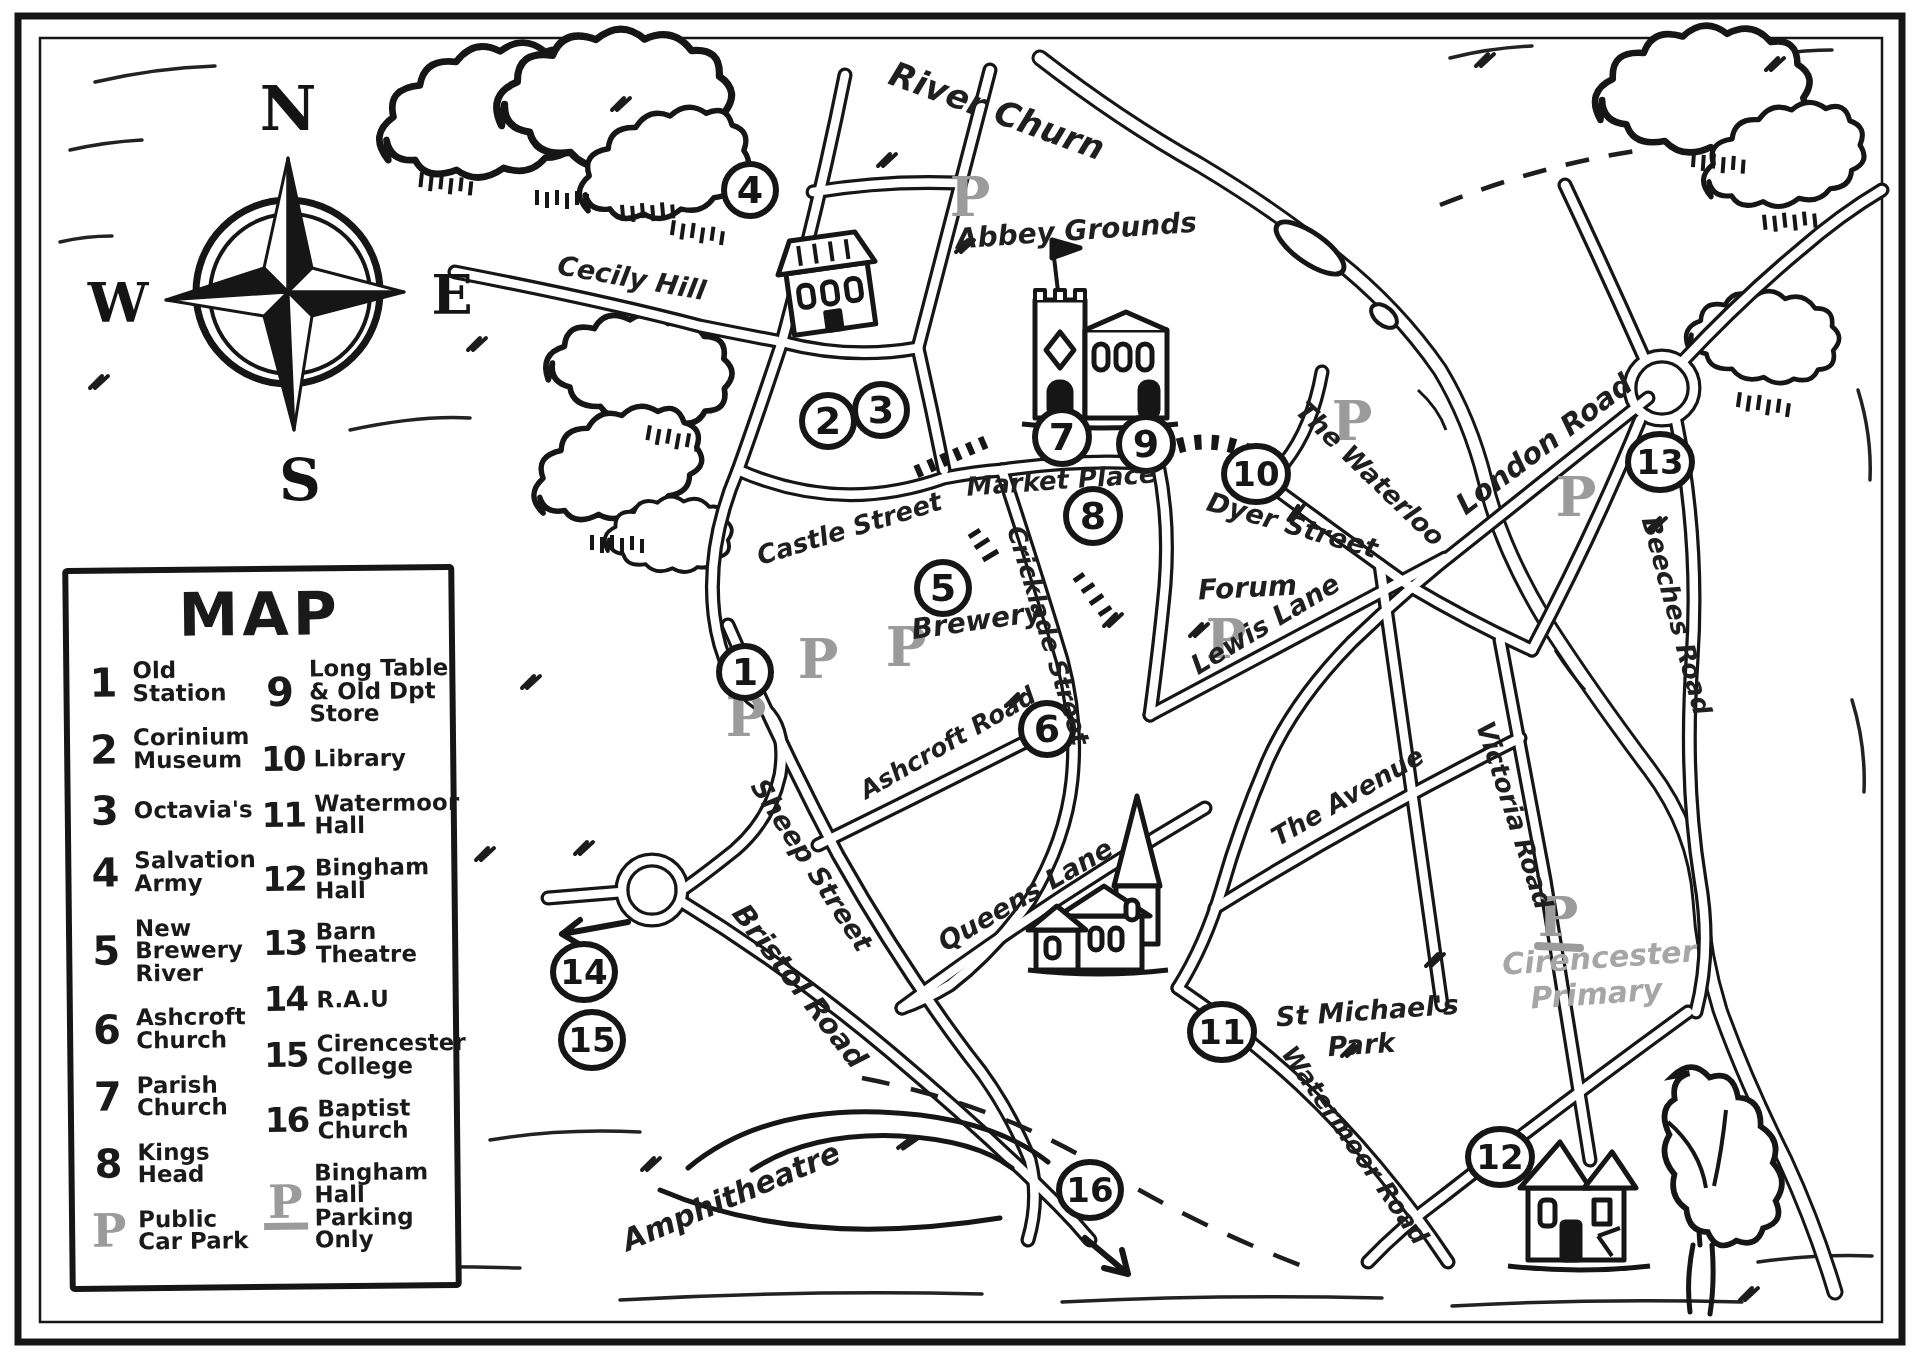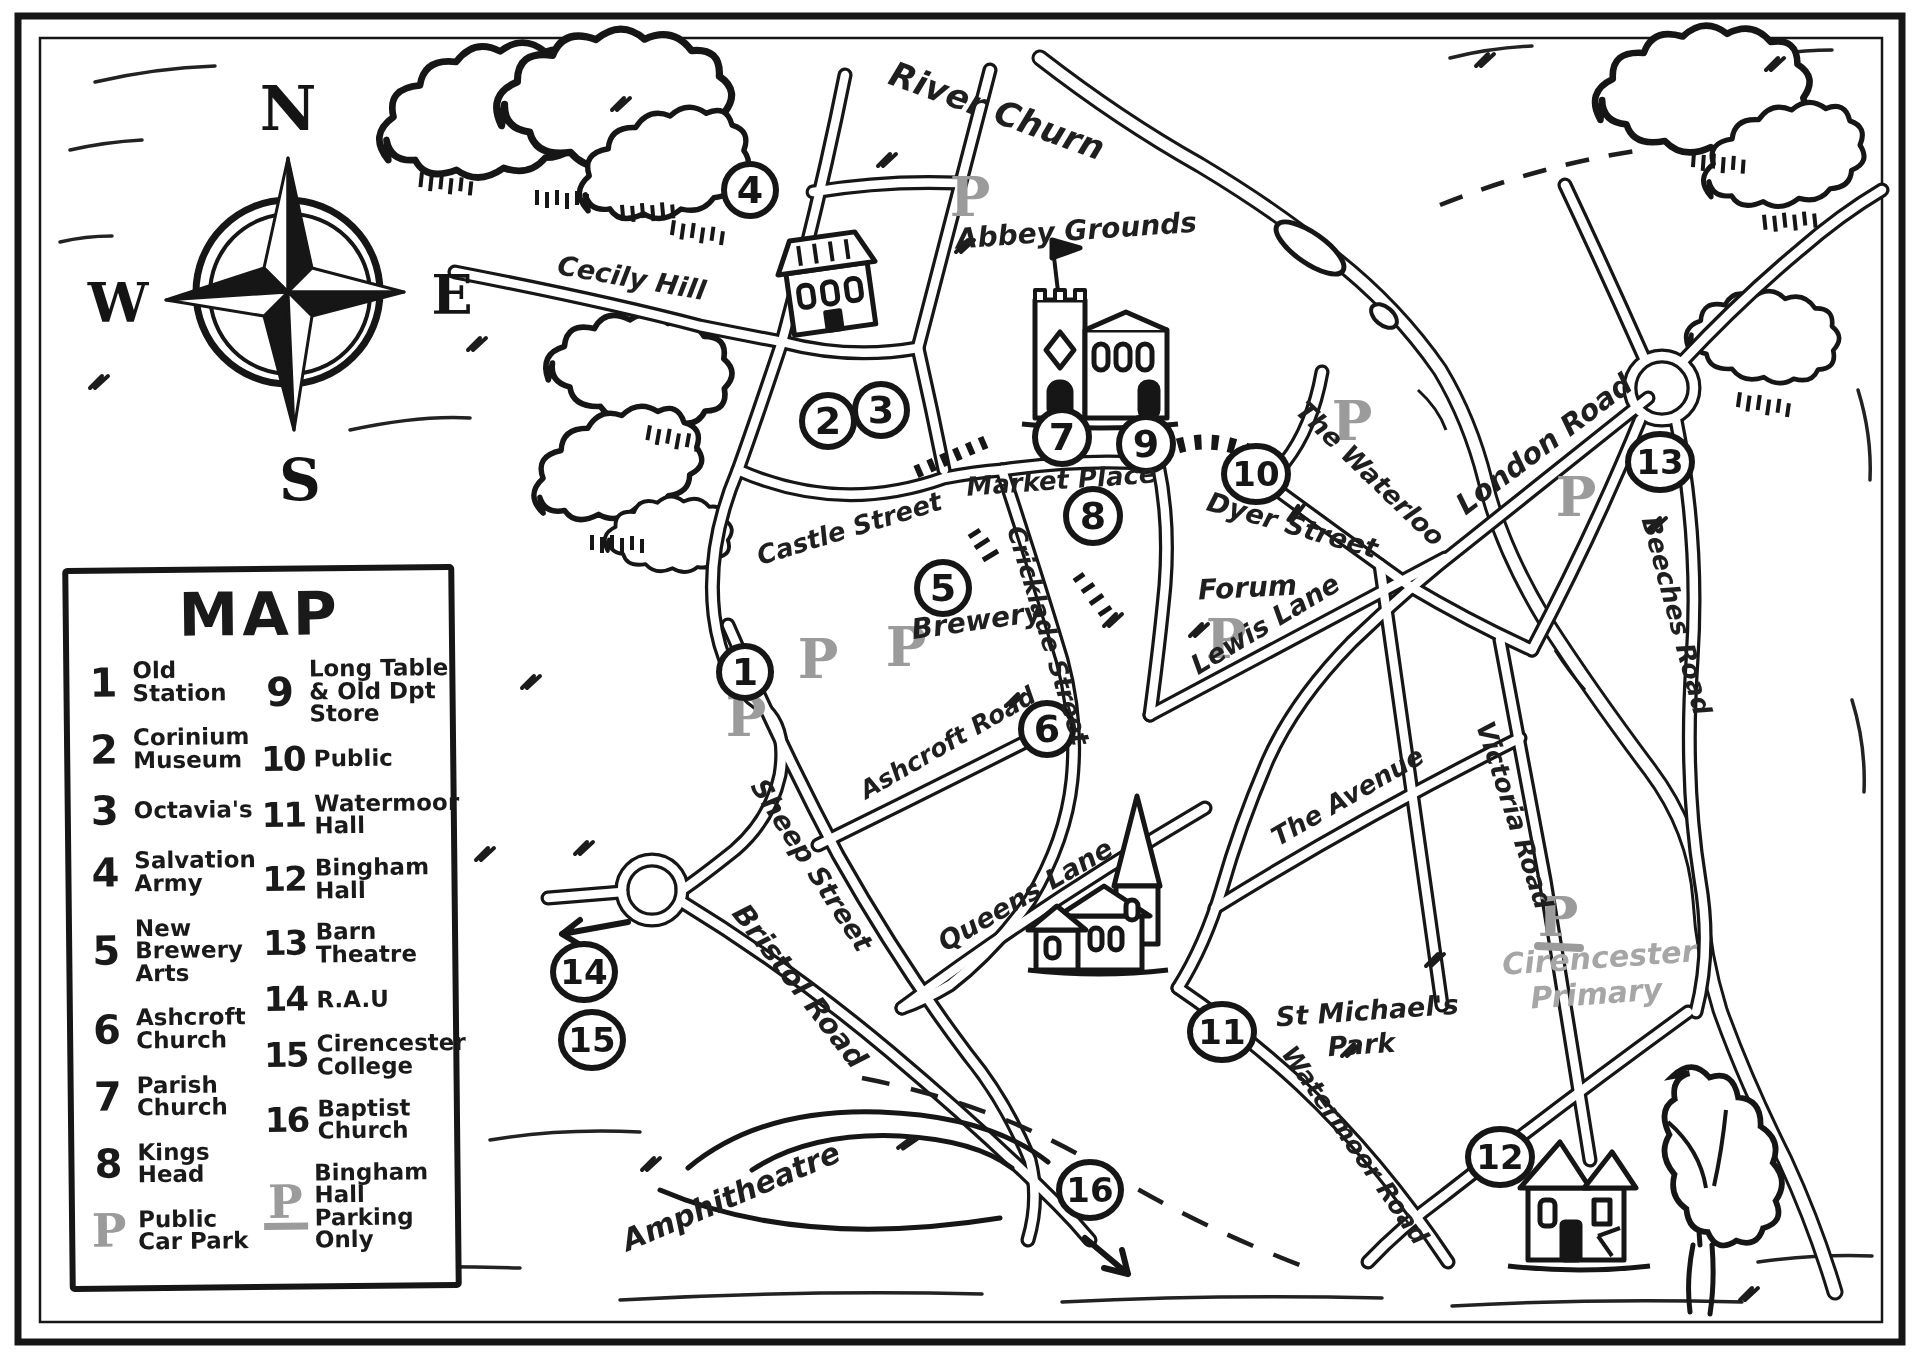--- a/index.html
+++ b/index.html
@@ -375,21 +375,21 @@
       <div class="litem">
             <span class="lnum">3</span>
             <span class="llbl">Octavia's</span>
           </div>
       <div class="litem">
             <span class="lnum">4</span>
             <span class="llbl">Salvation Army</span>
           </div>
       <div class="litem">
             <span class="lnum">5</span>
-            <span class="llbl">New Brewery Arts</span>
+            <span class="llbl">New Brewery River</span>
           </div>
       <div class="litem">
             <span class="lnum">6</span>
             <span class="llbl">Ashcroft Church</span>
           </div>
       <div class="litem">
             <span class="lnum">7</span>
             <span class="llbl">Parish Church</span>
           </div>
       <div class="litem">
@@ -401,21 +401,21 @@
             <span class="llbl">Public Car Park</span>
           </div>
     </div>
     <div class="lcol">
       <div class="litem">
             <span class="lnum">9</span>
             <span class="llbl">Long Table &amp; Old Dpt Store</span>
           </div>
       <div class="litem">
             <span class="lnum two">10</span>
-            <span class="llbl">Public</span>
+            <span class="llbl">Library</span>
           </div>
       <div class="litem">
             <span class="lnum two">11</span>
             <span class="llbl">Watermoor Hall</span>
           </div>
       <div class="litem">
             <span class="lnum two">12</span>
             <span class="llbl">Bingham Hall</span>
           </div>
       <div class="litem">

